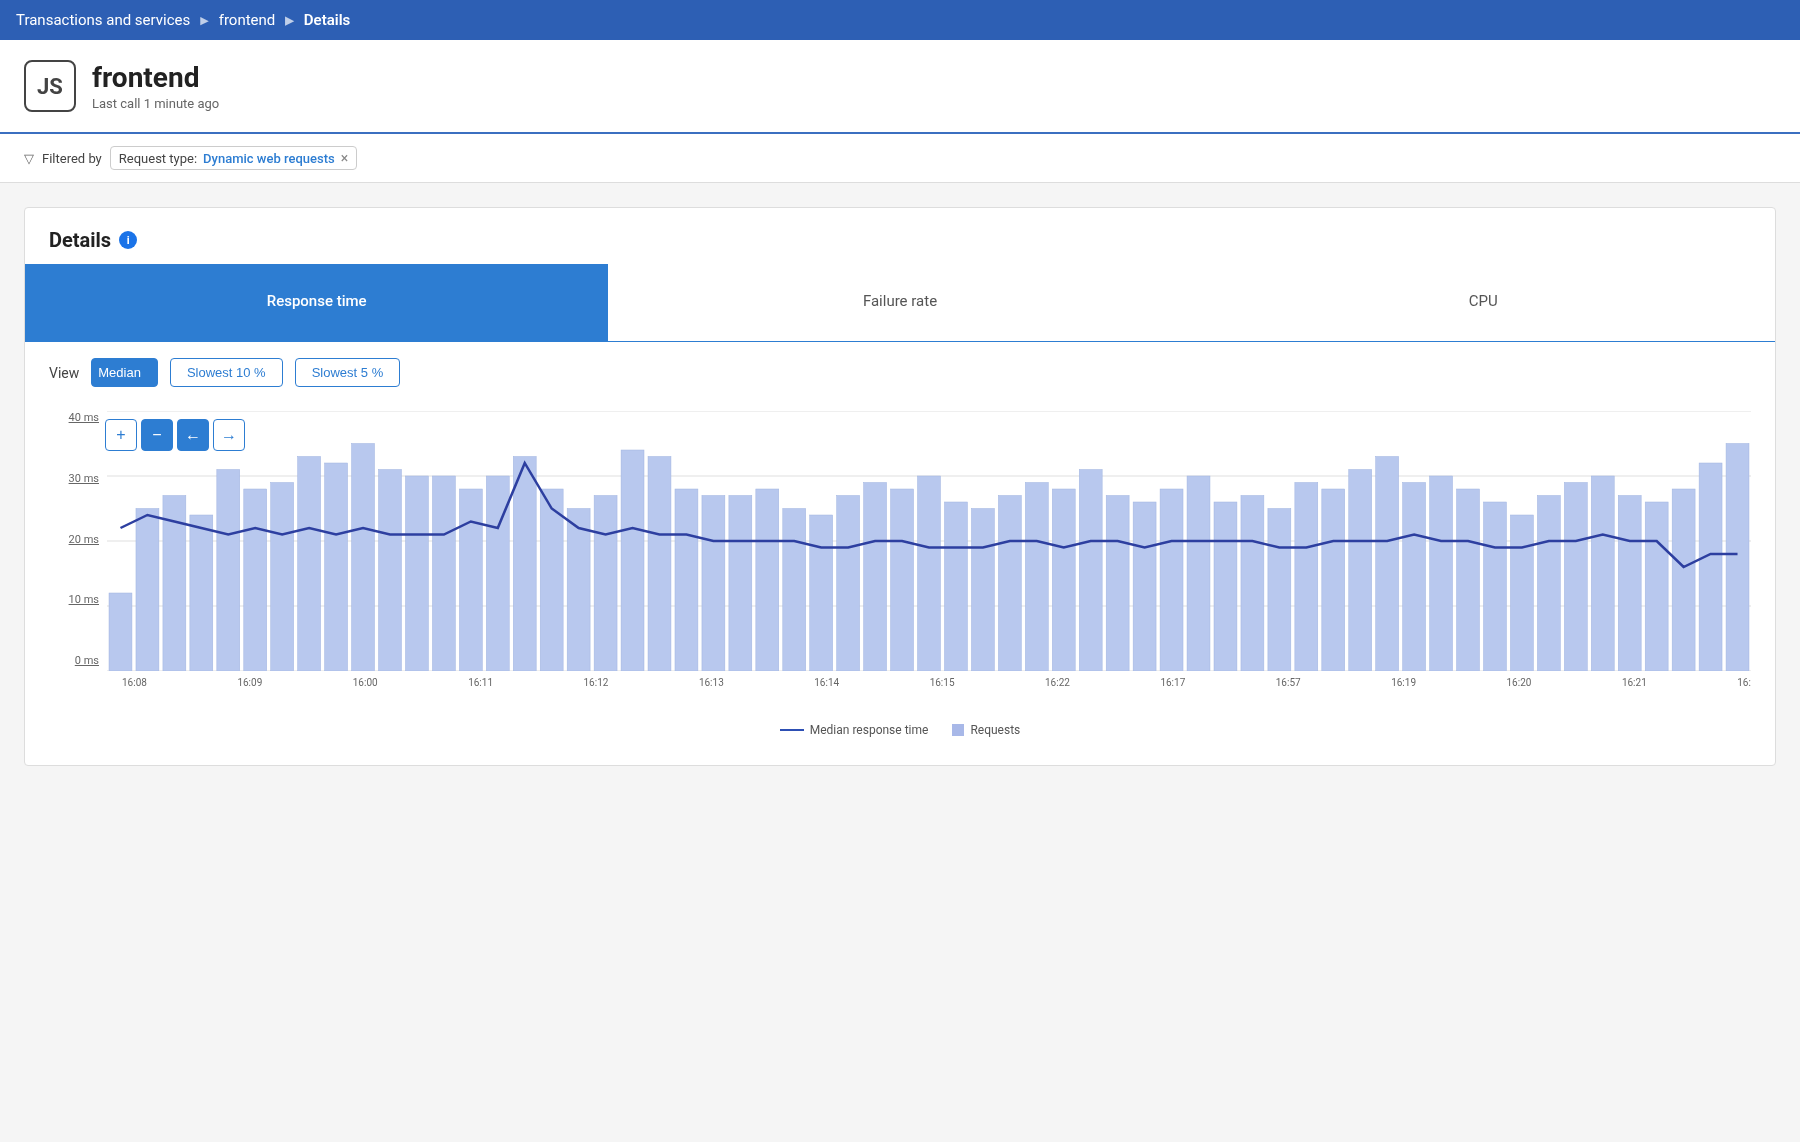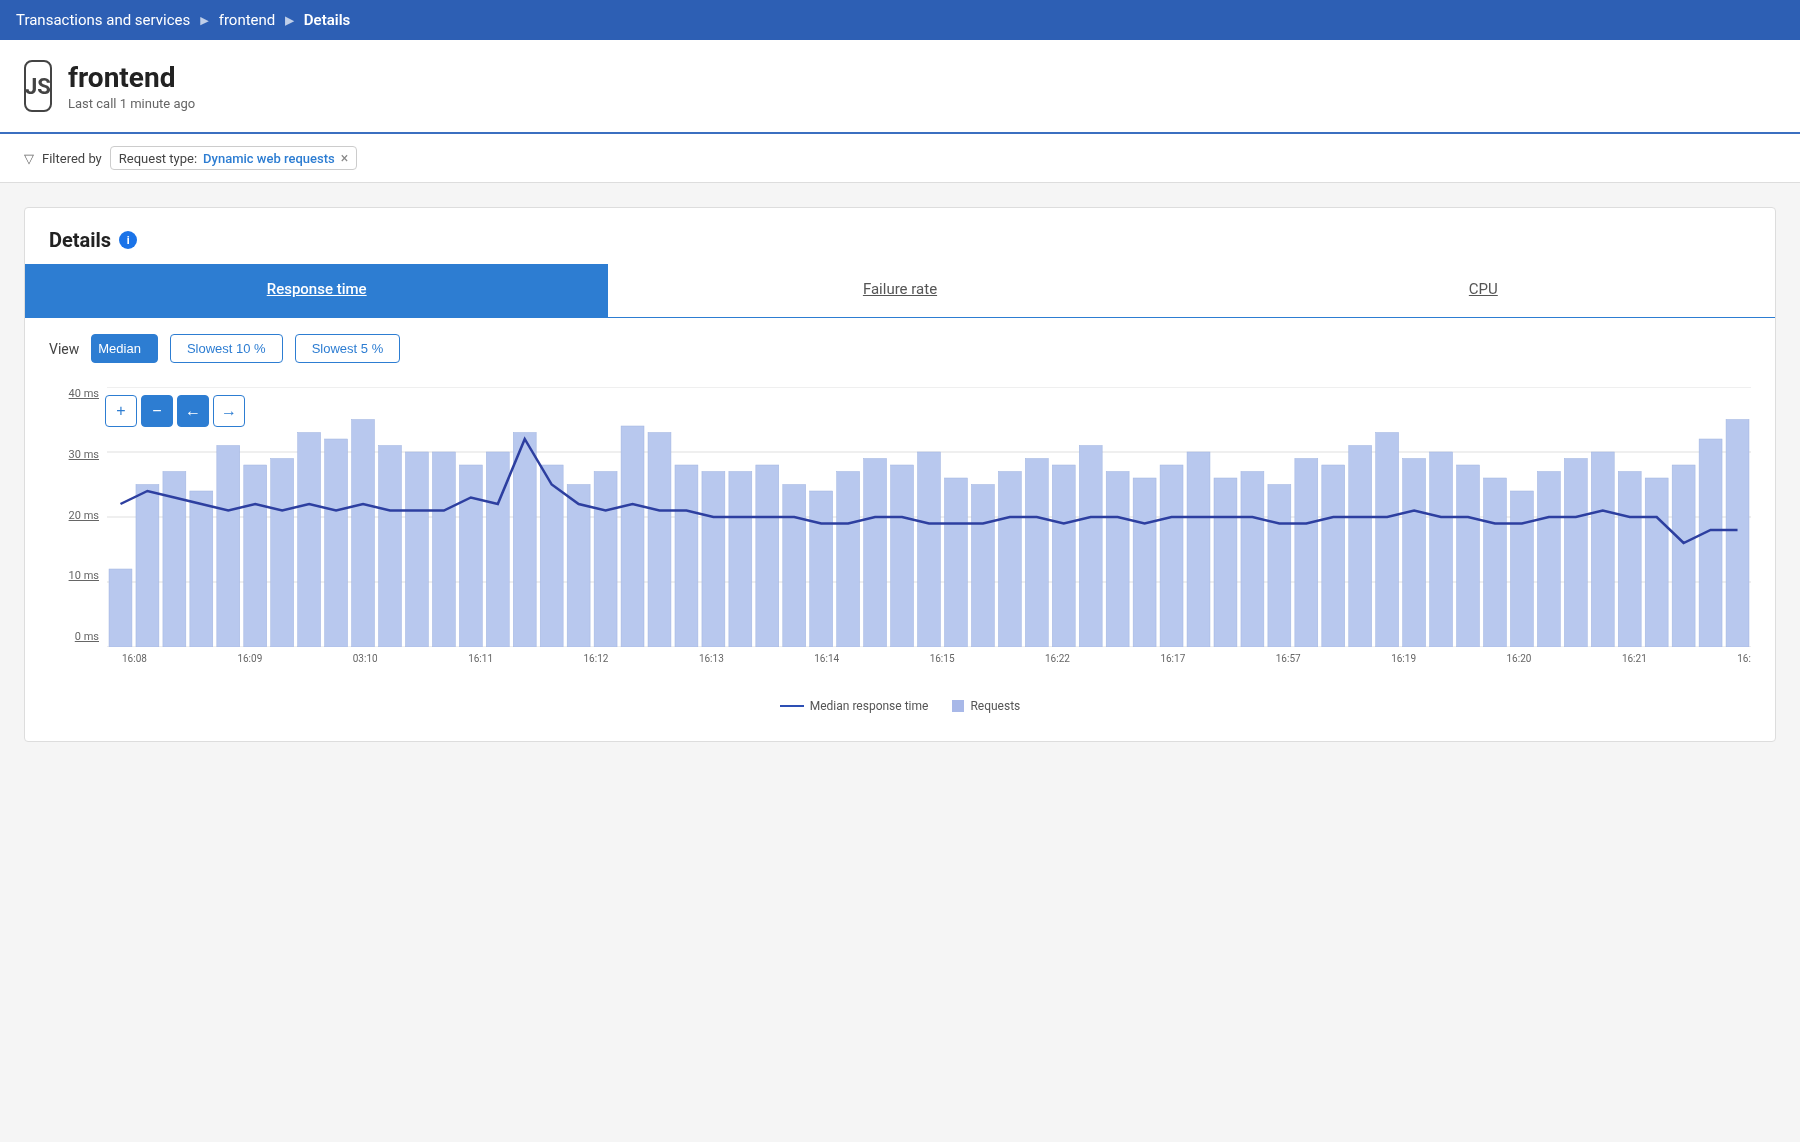--- a/index.html
+++ b/index.html
@@ -30,21 +30,21 @@
     
     .service-header {
       background: #fff;
       padding: 20px 24px;
       display: flex;
       align-items: center;
       gap: 16px;
       border-bottom: 2px solid #3b6fc0;
     }
     .nodejs-icon {
-      width: 28px;
+      width: 52px;
       height: 52px;
       border: 2px solid #444;
       border-radius: 8px;
       display: flex;
       align-items: center;
       justify-content: center;
       font-size: 22px;
       font-weight: 700;
       color: #444;
     }
@@ -106,28 +106,27 @@
       font-weight: 700;
     }
 
     
     .tabs-row {
       display: flex;
       border-bottom: 1px solid #2d7dd2;
     }
     .tab {
       flex: 1;
-      padding: 16px 20px;
+      padding: 28px 20px;
       text-align: center;
       font-size: 15px;
       cursor: pointer;
       border-bottom: 3px solid transparent;
       color: #555;
       background: #fff;
-      text-decoration: underline;
     }
     .tab.active {
       background: #2d7dd2;
       color: #fff;
       font-weight: 500;
     }
 
     
     .view-row {
       padding: 16px 24px;
@@ -407,21 +406,21 @@
               <rect x="1523.27868852459" y="78" width="22.295081967213115" height="182" fill="#b8c8ee" stroke="#a0b4e0" stroke-width="0.5"></rect>
               <rect x="1549.5081967213114" y="52" width="22.295081967213115" height="208" fill="#b8c8ee" stroke="#a0b4e0" stroke-width="0.5"></rect>
               <rect x="1575.7377049180327" y="32.5" width="22.295081967213115" height="227.5" fill="#b8c8ee" stroke="#a0b4e0" stroke-width="0.5"></rect>
               <polyline points="13.114754098360656,117 39.34426229508197,104 65.57377049180329,110.5 91.80327868852459,117 118.03278688524591,123.5 144.26229508196724,117 170.49180327868854,123.5 196.72131147540983,117 222.95081967213116,123.5 249.1803278688525,117 275.4098360655738,123.5 301.6393442622951,123.5 327.8688524590164,123.5 354.09836065573774,110.5 380.327868852459,117 406.55737704918033,52 432.78688524590166,97.5 459.016393442623,117 485.2459016393443,123.5 511.4754098360656,117 537.704918032787,123.5 563.9344262295082,123.5 590.1639344262295,130 616.3934426229508,130 642.6229508196722,130 668.8524590163935,130 695.0819672131148,136.5 721.3114754098361,136.5 747.5409836065573,130 773.7704918032787,130 800,136.5 826.2295081967213,136.5 852.4590163934427,136.5 878.688524590164,130 904.9180327868853,130 931.1475409836066,136.5 957.377049180328,130 983.6065573770492,130 1009.8360655737705,136.5 1036.0655737704917,130 1062.2950819672133,130 1088.5245901639344,130 1114.7540983606557,130 1140.983606557377,136.5 1167.2131147540983,136.5 1193.4426229508197,130 1219.672131147541,130 1245.9016393442623,130 1272.1311475409836,123.5 1298.360655737705,130 1324.5901639344263,130 1350.8196721311476,136.5 1377.049180327869,136.5 1403.2786885245903,130 1429.5081967213116,130 1455.737704918033,123.5 1481.967213114754,130 1508.1967213114754,130 1534.4262295081967,156 1560.655737704918,143 1586.8852459016393,143" fill="none" stroke="#2d3fa0" stroke-width="2.5"></polyline>
             </svg>
         </div>
 
         <div class="x-axis" style="display:flex; justify-content:space-between; align-items:flex-start; padding-top:6px;">
           <span class="x-label">16:08</span>
           <span class="x-label">16:09</span>
-          <span class="x-label">03:10</span>
+          <span class="x-label">16:00</span>
           <span class="x-label">16:11</span>
           <span class="x-label">16:12</span>
           <span class="x-label">16:13</span>
           <span class="x-label">16:14</span>
           <span class="x-label">16:15</span>
           <span class="x-label">16:22</span>
           <span class="x-label">16:17</span>
           <span class="x-label">16:57</span>
           <span class="x-label">16:19</span>
           <span class="x-label">16:20</span>

